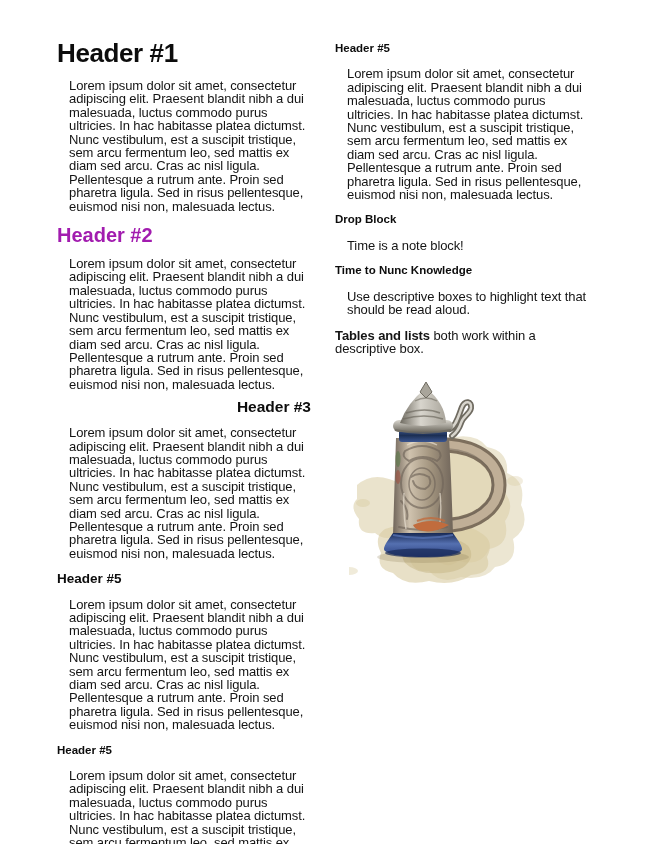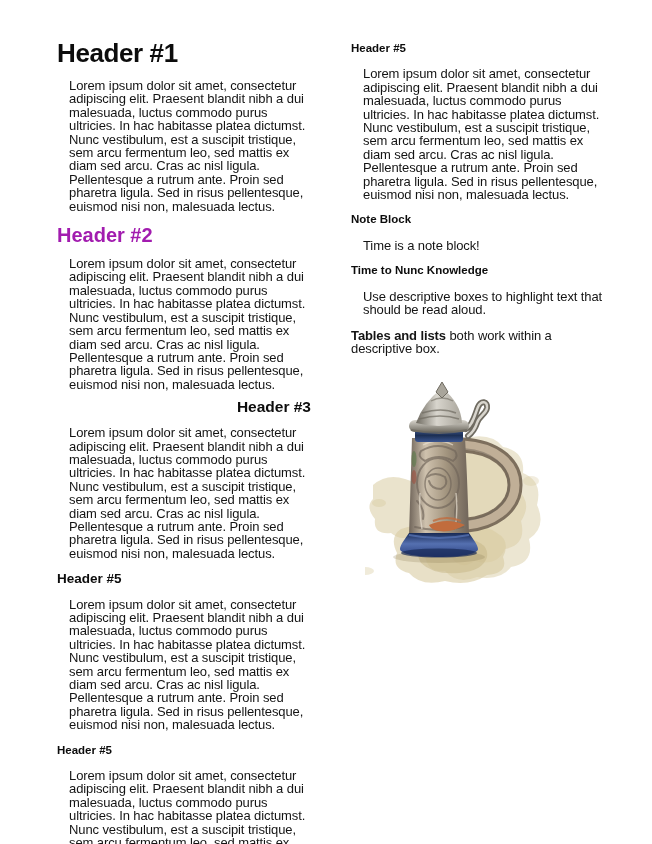--- a/index.html
+++ b/index.html
@@ -12,21 +12,21 @@
     overflow: hidden;
     font-family: "Liberation Sans", "DejaVu Sans", sans-serif;
     color: #141414;
   }
   .page {
     box-sizing: border-box;
     width: 652px;
     height: 844px;
     padding: 40px 40px 0 57px;
     display: flex;
-    gap: 40px;
+    gap: 24px;
   }
   .col {
     width: 254px;
     flex: 0 0 254px;
   }
   p.body-text {
     margin: 12px;
     font-size: 13px;
     line-height: 13.4px;
     white-space: pre;
@@ -164,21 +164,21 @@
 malesuada, luctus commodo purus
 ultricies. In hac habitasse platea dictumst.
 Nunc vestibulum, est a suscipit tristique,
 sem arcu fermentum leo, sed mattis ex
 diam sed arcu. Cras ac nisl ligula.
 Pellentesque a rutrum ante. Proin sed
 pharetra ligula. Sed in risus pellentesque,
 euismod nisi non, malesuada lectus.</p>
     </section>
 
-    <div class="note-label">Note Block</div>
+    <div class="note-label">Drop Block</div>
     <p class="body-text">Time is a note block!</p>
 
     <div class="note-label">Time to Nunc Knowledge</div>
     <p class="body-text">Use descriptive boxes to highlight text that
 should be read aloud.</p>
 
     <p class="mixed"><span class="bold-lead">Tables and lists</span><span class="rest"> both work within a
 descriptive box.</span></p>
 
     <figure class="illustration">

